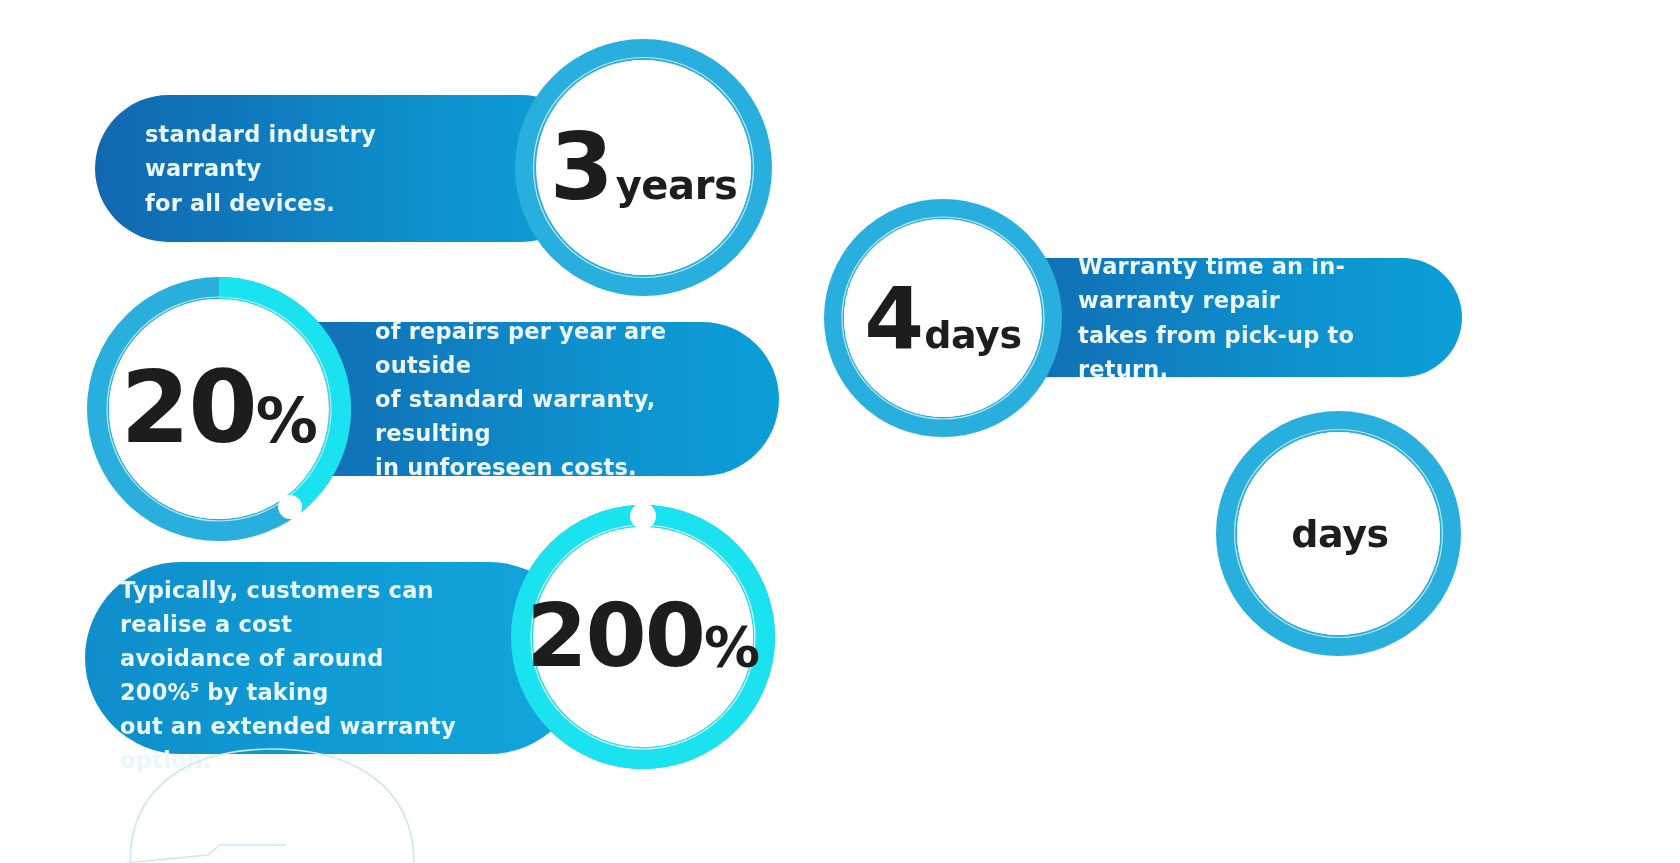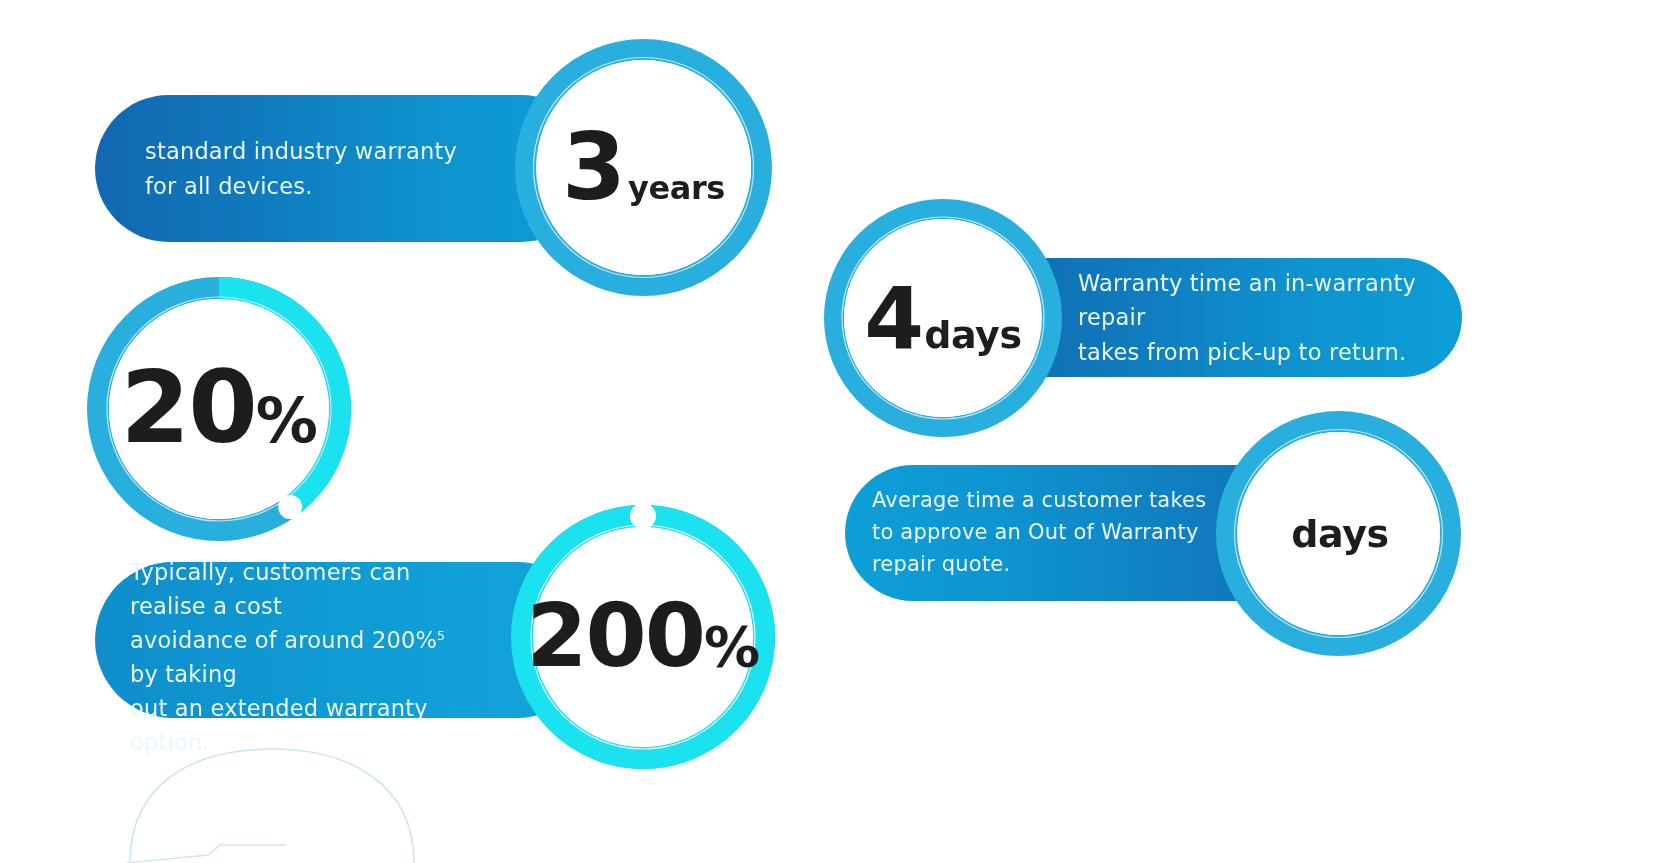--- a/index.html
+++ b/index.html
@@ -10,21 +10,21 @@
     -webkit-font-smoothing:antialiased;
   }
   #stage{position:absolute;left:0;top:0;width:1680px;height:863px;}
 
   
   .pill{
     position:absolute;border-radius:999px;box-sizing:border-box;
     display:flex;align-items:center;
   }
   .pill-text{
-    color:#eaf7fd;font-weight:400;letter-spacing:.2px;
+    color:#eaf7fd;font-weight:700;letter-spacing:.2px;
     line-height:1.52;white-space:pre-line;
   }
   .pill.text-left .pill-text{text-align:left;}
 
   
   .grad-dark-right{background:linear-gradient(90deg,#1268b0 0%,#1077bb 28%,#0e93cf 68%,#0c9ed7 100%);}
   .grad-dark-left {background:linear-gradient(90deg,#0da0d8 0%,#0e93cf 34%,#1178bd 78%,#1268b0 100%);}
   .grad-light-right{background:linear-gradient(90deg,#0f8ecb 0%,#0f9ad3 45%,#13a6dc 100%);}
 
   
@@ -59,45 +59,50 @@
   </div>
 
   <div class="stat-circle" style="left:515px;top:39px;width:257px;height:257px;">
     <svg class="ring-svg" viewBox="0 0 257 257">
       <circle cx="128.5" cy="128.5" r="118" fill="none" stroke="#29afde" stroke-width="21"></circle>
       <circle cx="128.5" cy="128.5" r="110" fill="none" stroke="#bfe6f6" stroke-width="1.2"></circle>
     </svg>
     <div class="circle-face" style="left:21px;top:21px;width:215px;height:215px;">
       <div class="num-wrap">
         <span class="num" style="font-size:92px;">3</span>
-        <span class="unit" style="font-size:32px;margin-left:4px;">years</span>
+        <span class="unit" style="font-size:40px;margin-left:4px;">years</span>
       </div>
     </div>
   </div>
 
+  <div class="pill grad-dark-right text-left" style="left:230px;top:322px;width:549px;height:154px;padding-left:145px;padding-right:40px;">
+    <div class="pill-text" style="font-size:22.5px;">of repairs per year are outside
+of standard warranty, resulting
+in unforeseen costs.</div>
+  </div>
 
   <div class="stat-circle" style="left:87px;top:277px;width:264px;height:264px;">
     <svg class="ring-svg" viewBox="0 0 264 264">
 
       <circle cx="132" cy="132" r="121" fill="none" stroke="#29afde" stroke-width="22"></circle>
 
       <circle cx="132" cy="132" r="121" fill="none" stroke="#1ae2ef" stroke-width="22" stroke-dasharray="304.2 456.3" transform="rotate(-90 132 132)"></circle>
       <circle cx="132" cy="132" r="112" fill="none" stroke="#bfe6f6" stroke-width="1.2"></circle>
 
       <circle cx="203.1" cy="229.9" r="12" fill="#ffffff"></circle>
     </svg>
     <div class="circle-face" style="left:22px;top:22px;width:220px;height:220px;">
       <div class="num-wrap">
         <span class="num" style="font-size:100px;">20</span>
         <span class="unit" style="font-size:62px;">%</span>
       </div>
     </div>
   </div>
 
-  <div class="pill grad-light-right text-left" style="left:95px;top:562px;width:500px;height:156px;padding-left:35px;padding-right:115px;">
+  <div class="pill grad-light-right text-left" style="left:85px;top:562px;width:500px;height:192px;padding-left:35px;padding-right:115px;">
     <div class="pill-text" style="font-size:22.5px;">
       <span>Typically, customers can realise a cost
 avoidance of around 200%</span><span class="sup">5</span><span> by taking
 out an extended warranty option.</span>
     </div>
   </div>
 
   <div class="stat-circle" style="left:511px;top:505px;width:264px;height:264px;text-align:center;">
     <svg class="ring-svg" viewBox="0 0 264 264">
       <circle cx="132" cy="132" r="121" fill="none" stroke="#29afde" stroke-width="22"></circle>
@@ -124,25 +129,20 @@
       <circle cx="119" cy="119" r="101" fill="none" stroke="#bfe6f6" stroke-width="1.2"></circle>
     </svg>
     <div class="circle-face" style="left:20px;top:20px;width:198px;height:198px;">
       <div class="num-wrap">
         <span class="num" style="font-size:86px;">4</span>
         <span class="unit" style="font-size:38px;margin-left:2px;">days</span>
       </div>
     </div>
   </div>
 
-  <div class="pill grad-dark-left text-left" style="left:845px;top:465px;width:500px;height:136px;padding-left:27px;padding-right:120px;">
-    <div class="pill-text" style="font-size:21px;line-height:1.52;">Average time a customer takes
-to approve an Out of Warranty
-repair quote.</div>
-  </div>
 
   <div class="stat-circle" style="left:1216px;top:411px;width:245px;height:245px;">
     <svg class="ring-svg" viewBox="0 0 245 245">
       <circle cx="122.5" cy="122.5" r="112" fill="none" stroke="#29afde" stroke-width="21"></circle>
       <circle cx="122.5" cy="122.5" r="104" fill="none" stroke="#bfe6f6" stroke-width="1.2"></circle>
     </svg>
     <div class="circle-face" style="left:21px;top:21px;width:203px;height:203px;">
       <div class="num-wrap">
         <span class="unit" style="font-size:38px;margin-left:3px;">days</span>
       </div>

